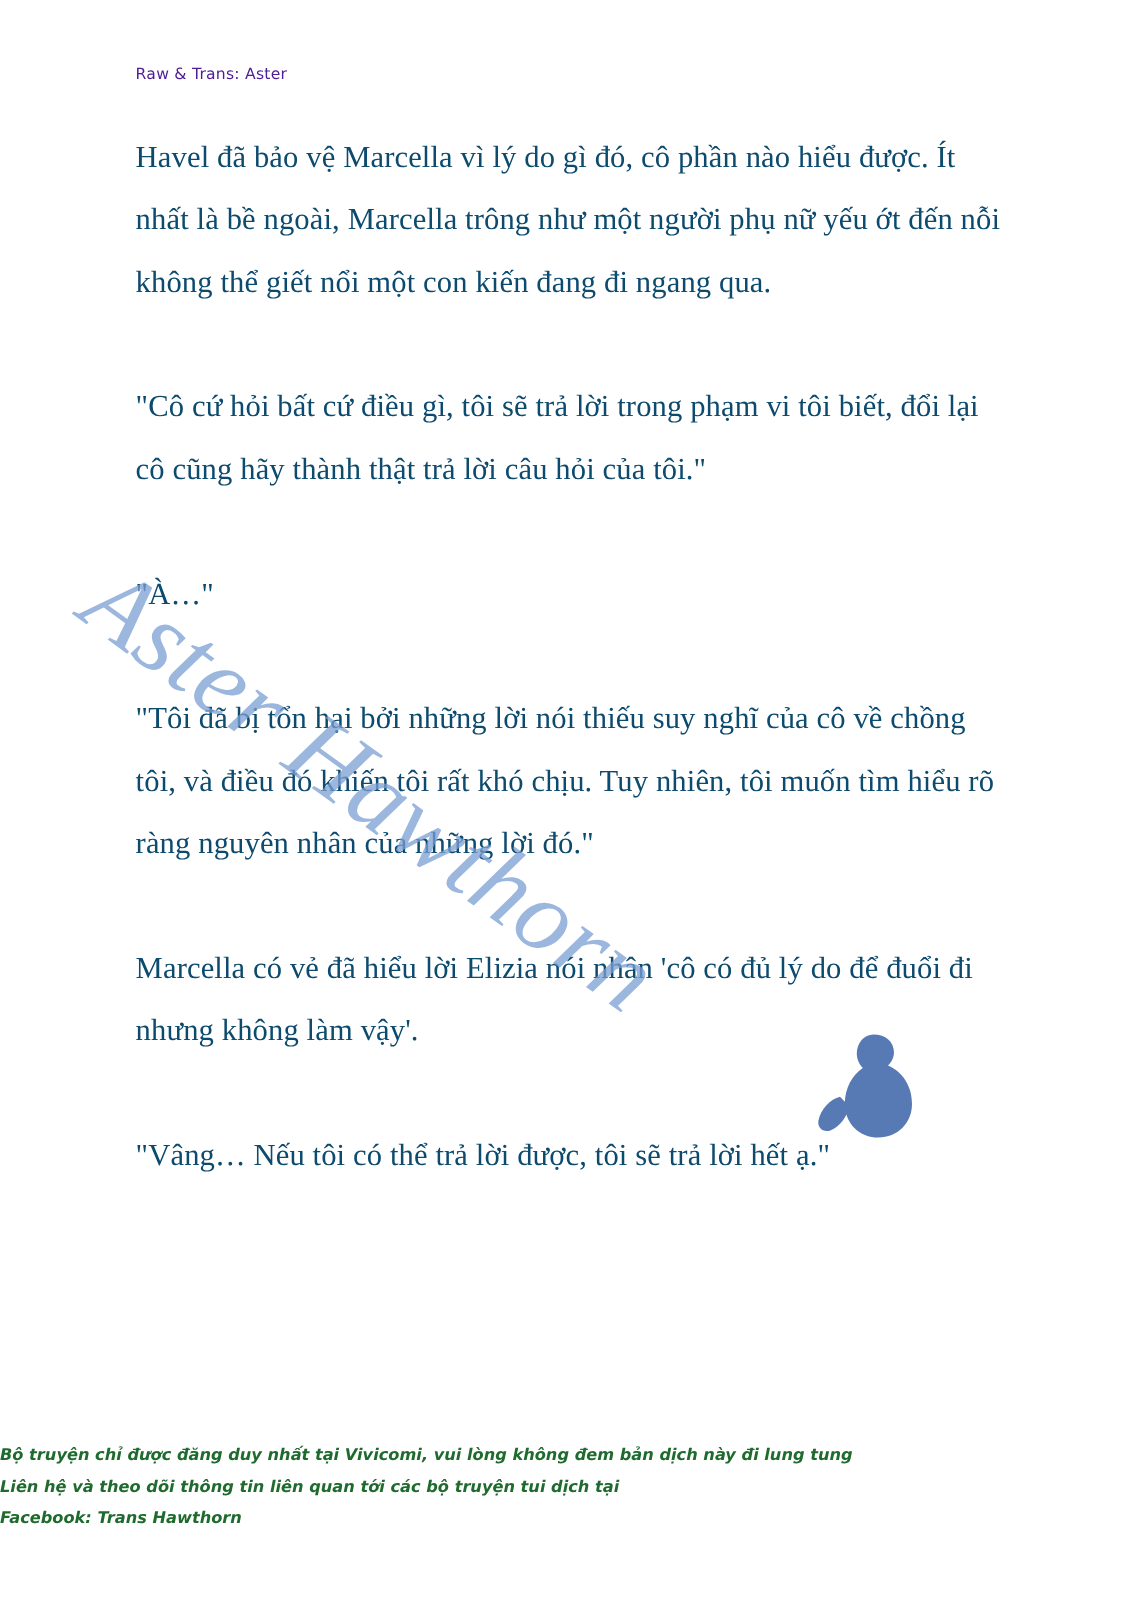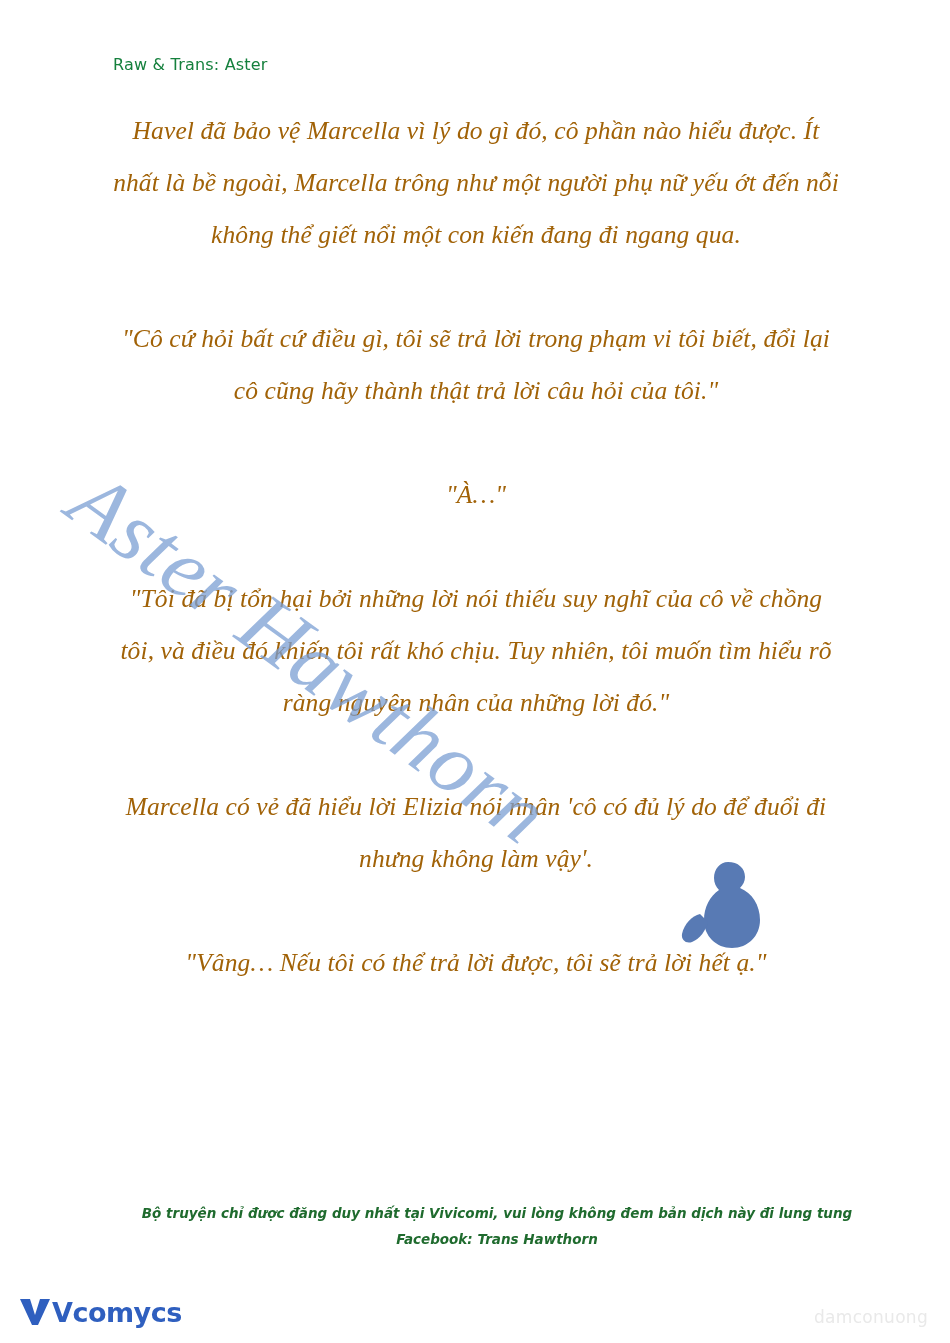--- a/index.html
+++ b/index.html
@@ -17,39 +17,38 @@
   }
   .page {
     position: absolute;
     inset: 0;
   }
   .header-note {
     position: absolute;
     left: 113px;
     top: 55px;
     font-family: "DejaVu Sans", sans-serif;
-    font-size: 16px;
-    color: #15803d;
+    font-size: 13px;
+    color: #4c1d95;
     letter-spacing: 0.2px;
   }
   .content {
     position: absolute;
     left: 113px;
     top: 105px;
     width: 726px;
   }
   .para {
     font-family: "Liberation Serif", serif;
     font-size: 25.5px;
     line-height: 52px;
-    color: #a16207;
+    color: #0c4a6e;
     margin: 0 0 52px 0;
-    text-align: center;
+    text-align: left;
     letter-spacing: 0.1px;
-    font-style: italic;
   }
 
   
   .watermark {
     position: absolute;
     left: 110px;
     top: 330px;
     width: 640px;
     height: 560px;
     pointer-events: none;
@@ -77,28 +76,26 @@
     height: 110px;
     opacity: 0.92;
   }
 
   
   .footer {
     position: absolute;
     left: 0;
     right: 0;
     top: 1200px;
-    text-align: center;
     font-family: "DejaVu Sans", sans-serif;
     font-style: italic;
     font-weight: bold;
     font-size: 13.5px;
     color: #1f6b2e;
     line-height: 26px;
-    margin-left: 44px;
   }
   .footer div { margin: 0; }
 
   .bottom-bar {
     position: absolute;
     left: 0;
     right: 0;
     bottom: 0;
     height: 58px;
   }
@@ -156,26 +153,18 @@
     <div class="watermark-text">Aster Hawthorn</div>
     <svg class="watermark-logo" viewBox="0 0 120 110">
       <path d="M58 12 C50 12 44 19 44 28 C44 33 46 37 49 40 C40 46 34 57 34 70 C34 86 46 98 62 98 C78 98 90 86 90 70 C90 55 82 43 70 38 C73 35 75 31 75 27 C75 18 68 12 58 12 Z" fill="#4a6fae"></path>
       <path d="M30 64 C22 66 14 74 12 84 C11 90 16 94 22 92 C30 89 36 80 38 72 Z" fill="#4a6fae"></path>
       <circle cx="52" cy="30" r="3.2" fill="#ffffff" opacity="0.0"></circle>
     </svg>
   </div>
 
   <div class="footer">
     <div>Bộ truyện chỉ được đăng duy nhất tại Vivicomi, vui lòng không đem bản dịch này đi lung tung</div>
+    <div>Liên hệ và theo dõi thông tin liên quan tới các bộ truyện tui dịch tại</div>
     <div>Facebook: Trans Hawthorn</div>
   </div>
 
-  <div class="bottom-bar">
-    <div class="vcomycs">
-      <svg class="vcomycs-mark" viewBox="0 0 34 32">
-        <path d="M2 4 L12 4 L17 20 L22 4 L32 4 L20 30 L14 30 Z" fill="#2f5fbf"></path>
-      </svg>
-      <div class="vcomycs-text">Vcomycs</div>
-    </div>
-    <div class="damconuong">damconuong</div>
-  </div>
 
 </div>
 
 </body></html>

